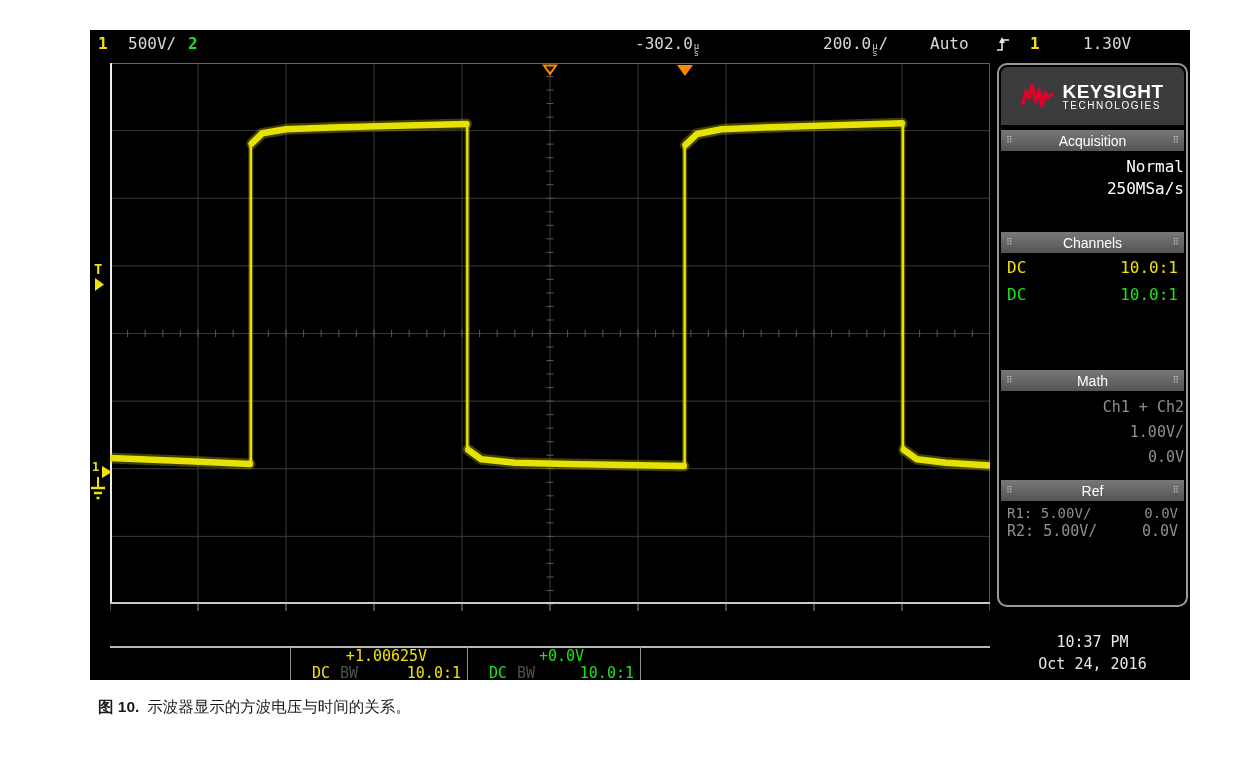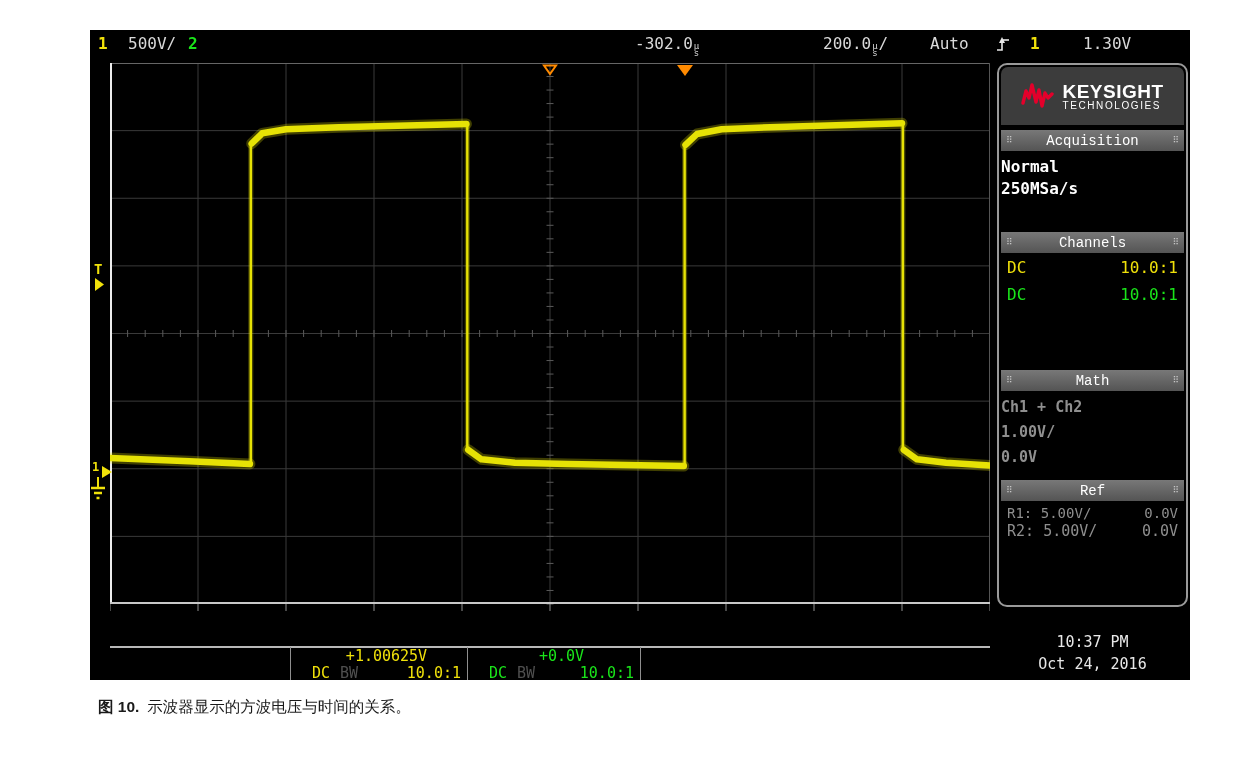--- a/index.html
+++ b/index.html
@@ -23,24 +23,24 @@
   
   .lmark { position:absolute; left:1px; }
 
   
   #panel { position:absolute; left:907px; top:33px; width:191px; height:544px; border:2px solid #9a9a9a; border-radius:10px; background:#000; }
   #logo { position:absolute; left:2px; top:2px; right:2px; height:58px; background:#3c3c3c; border-radius:7px 7px 0 0; display:flex; align-items:center; justify-content:center; gap:7px; }
   .logo-text { display:flex; flex-direction:column; }
   .logo-brand { color:#fff; font-weight:bold; font-size:19px; letter-spacing:0.5px; line-height:19px; }
   .logo-sub { color:#fff; font-size:10px; letter-spacing:1.6px; line-height:10px; }
   .shdr { position:absolute; left:2px; right:2px; height:21px; background:linear-gradient(#787878,#545454); display:flex; align-items:center; justify-content:space-between; padding:0 5px; }
-  .shdr .ttl { color:#fff; font-family:Liberation Mono, monospace; font-size:14px;text-align:right; }
+  .shdr .ttl { color:#fff; font-family:Liberation Sans, sans-serif; font-size:14px;text-align:right; }
   .grip { color:#c7c7c7; font-size:9px; line-height:9px; }
   .srow { position:absolute; left:4px; right:4px; font-family:"DejaVu Sans Mono", monospace; font-size:16px; line-height:20px; display:flex; justify-content:space-between; padding:0 4px; }
-  .scenter { position:absolute; left:2px; right:2px; text-align:left; font-family:"DejaVu Sans Mono", monospace; font-size:15px; line-height:18px; color:#fff;font-weight:bold; }
+  .scenter { position:absolute; left:2px; right:2px; text-align:right; font-family:"DejaVu Sans Mono", monospace; font-size:15px; line-height:18px; color:#fff; }
   .dim { color:#8f8f8f; }
 
   
   #clock { position:absolute; left:907px; top:601px; width:191px; text-align:center; color:#e8e8e8; font-family:"DejaVu Sans Mono", monospace; font-size:15px; line-height:22px; }
 
   
   #bb-line { position:absolute; left:20px; top:616px; width:880px; height:2px; background:#b8b8b8; }
   .bb-sep { position:absolute; top:617px; width:1px; height:33px; background:#8f8f8f; }
   .bb-sec { position:absolute; top:618px; font-family:"DejaVu Sans Mono", monospace; font-size:15px; line-height:16px;padding-left:15px; }
   .bb-val { text-align:center; }

